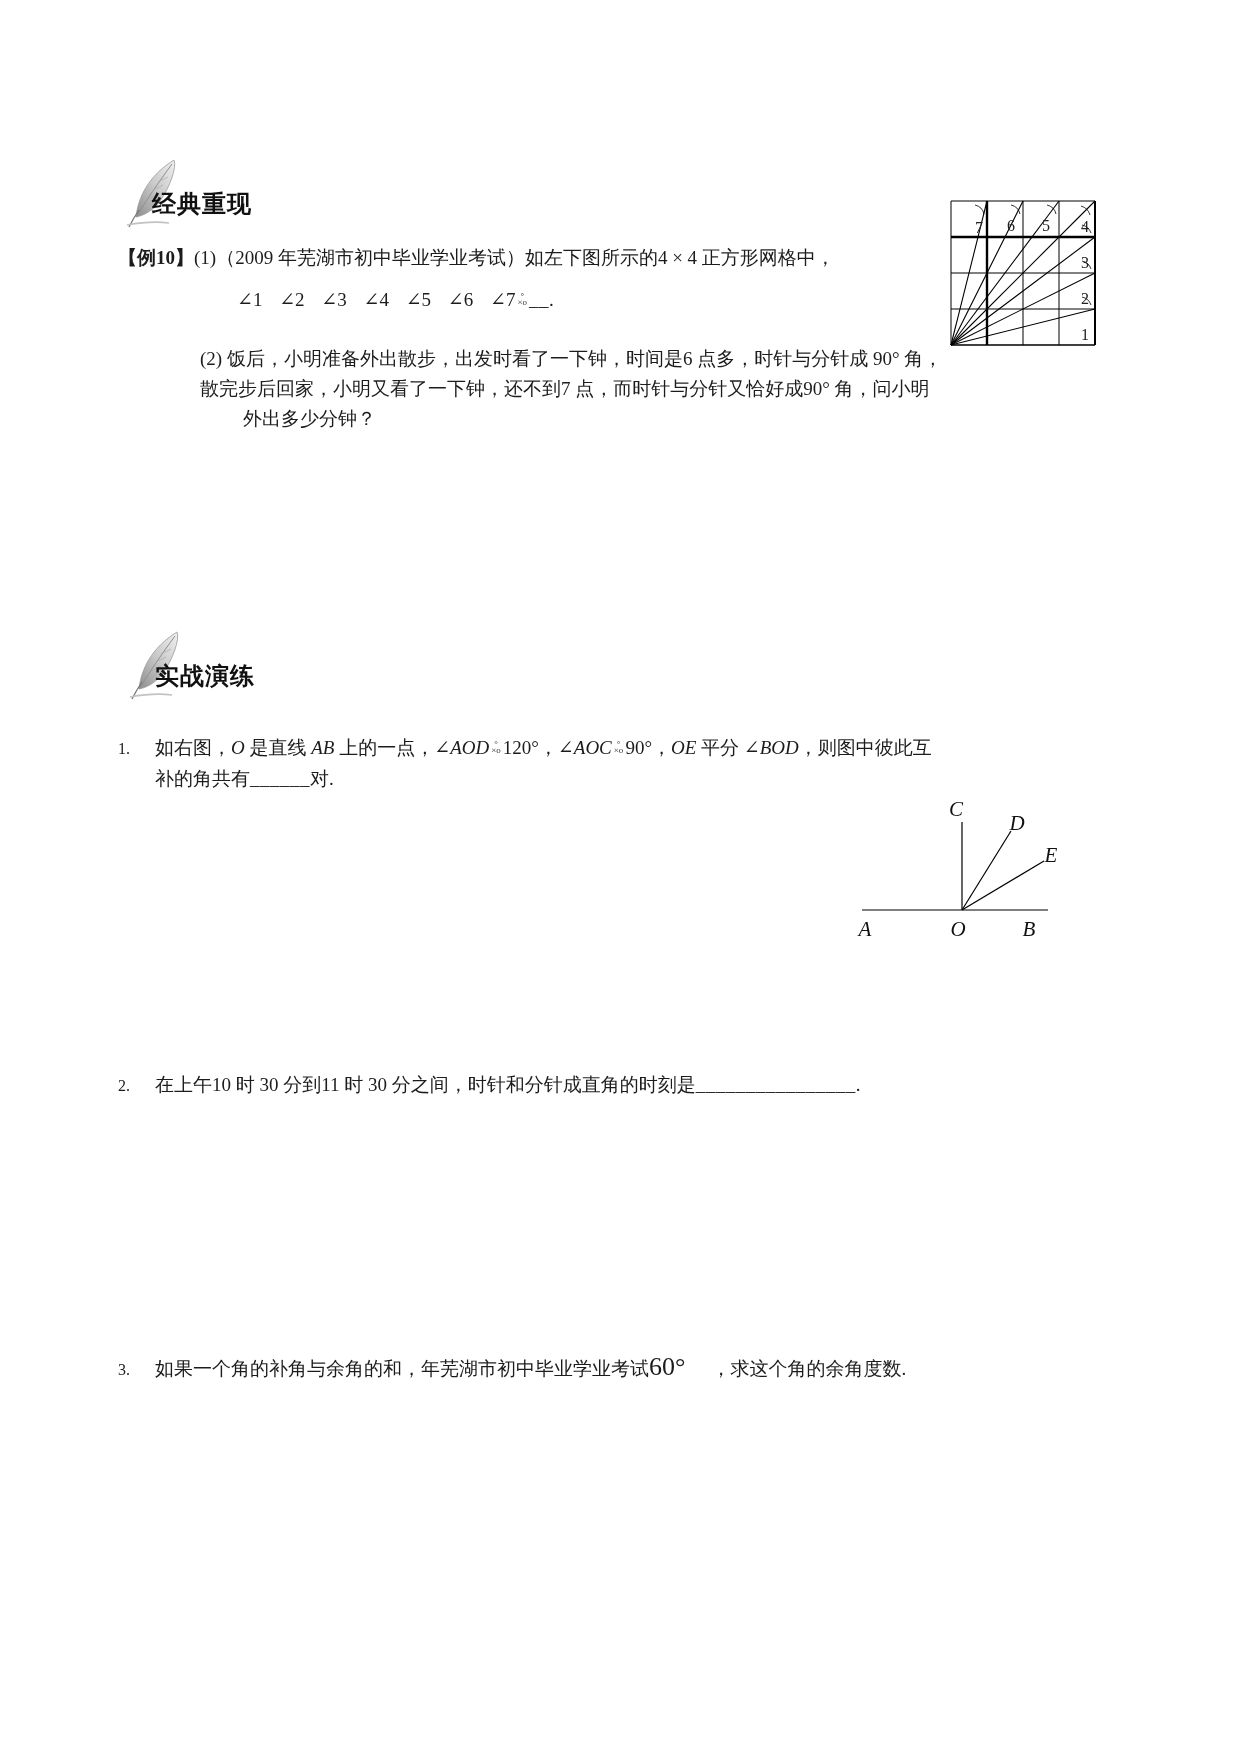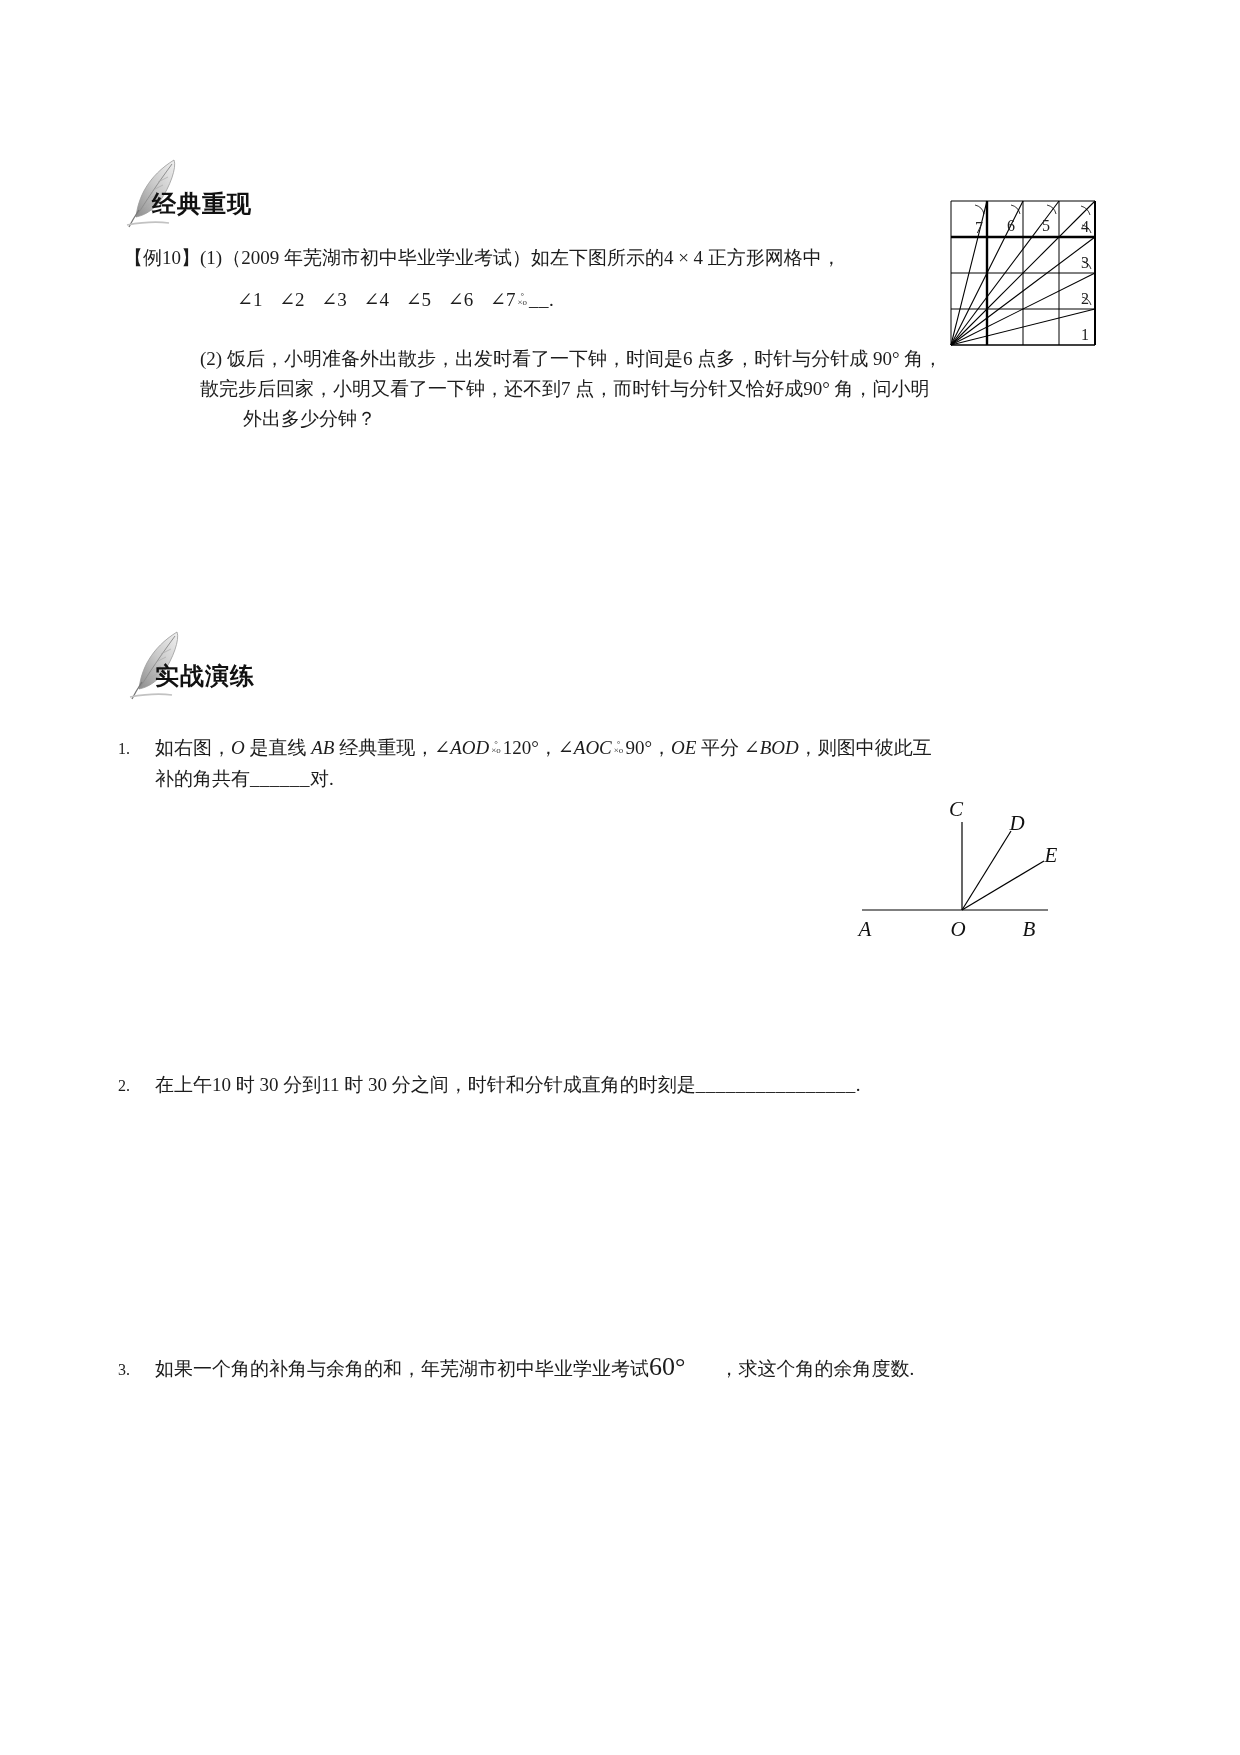--- a/index.html
+++ b/index.html
@@ -2,28 +2,28 @@
 <html><head>
 <meta charset="utf-8">
 <style>
   html,body{margin:0;padding:0;background:#fff;}
   #page{position:relative;width:1240px;height:1755px;background:#ffffff;overflow:hidden;
         font-family:"Liberation Serif","DejaVu Serif",serif;color:#1c1c1c;}
   .abs{position:absolute;}
   .sec-title{font-family:"Liberation Sans","DejaVu Sans",sans-serif;font-weight:bold;
              font-size:24px;color:#111;letter-spacing:1px;}
   .body-txt{font-size:19px;line-height:30px;white-space:nowrap;}
-  .bold{font-weight:normal;margin-left:6px;}
+  .bold{font-weight:bold;}
   .it{font-style:italic;font-family:"Liberation Serif","DejaVu Serif",serif;}
   .qno{display:inline-block;width:37px;font-size:16px;vertical-align:baseline;}
   .artifact{display:inline-flex;flex-direction:column;align-items:center;
             font-size:9px;line-height:6px;vertical-align:7px;margin:0 2px;color:#333;}
   .angles-row{word-spacing:12px;}
   .blank{letter-spacing:0.5px;}
-  .deg-big{font-size:26px;margin-right:34px;}
+  .deg-big{font-size:26px;margin-right:26px;}
   svg text{font-family:"Liberation Serif","DejaVu Serif",serif;}
 </style>
 </head>
 <body>
 
 <div id="page">
 
   <div class="abs" style="left:123px;top:156px;width:64px;height:74px;">
     <svg width="64" height="74" viewBox="0 0 64 74">
       <defs>
@@ -116,21 +116,21 @@
       <path d="M13 61 C 23 45, 35 27, 49 8" stroke="#8f8f8f" stroke-width="1" fill="none"></path>
       <path d="M21 51 L31 46 M25 43 L35 38 M30 34 L40 29 M35 26 L45 21" stroke="#ababab" stroke-width="0.7"></path>
       <path d="M6 71 C 9 65, 12 60, 16 54" stroke="#777" stroke-width="1.3" fill="none"></path>
       <path d="M4 69 C 15 67, 31 65, 46 67" stroke="#c2c2c2" stroke-width="1.6" fill="none"></path>
     </svg>
   </div>
   <div class="abs sec-title" style="left:155px;top:660px;">实战演练</div>
 
   <div class="abs" style="left:118px;top:733px;width:1030px;">
     <div class="body-txt">
-      <span class="qno">1.</span><span>如右图，</span><span class="it">O</span><span> 是直线 </span><span class="it">AB</span><span> 经典重现，∠</span><span class="it">AOD</span><span class="artifact">
+      <span class="qno">1.</span><span>如右图，</span><span class="it">O</span><span> 是直线 </span><span class="it">AB</span><span> 上的一点，∠</span><span class="it">AOD</span><span class="artifact">
           <span>°</span>
           <span>×o</span>
         </span><span>120°，∠</span><span class="it">AOC</span><span class="artifact">
           <span>°</span>
           <span>×o</span>
         </span><span>90°，</span><span class="it">OE</span><span> 平分 ∠</span><span class="it">BOD</span><span>，则图中彼此互</span>
     </div>
     <div class="body-txt" style="margin-left:37px;">
       <span>补的角共有</span><span class="blank">______</span><span>对.</span>
     </div>

